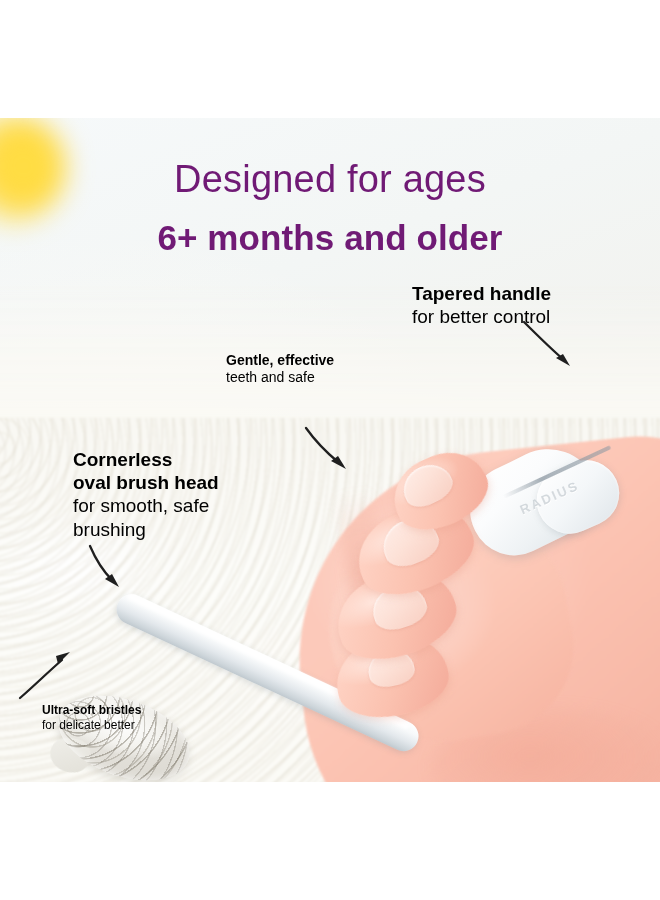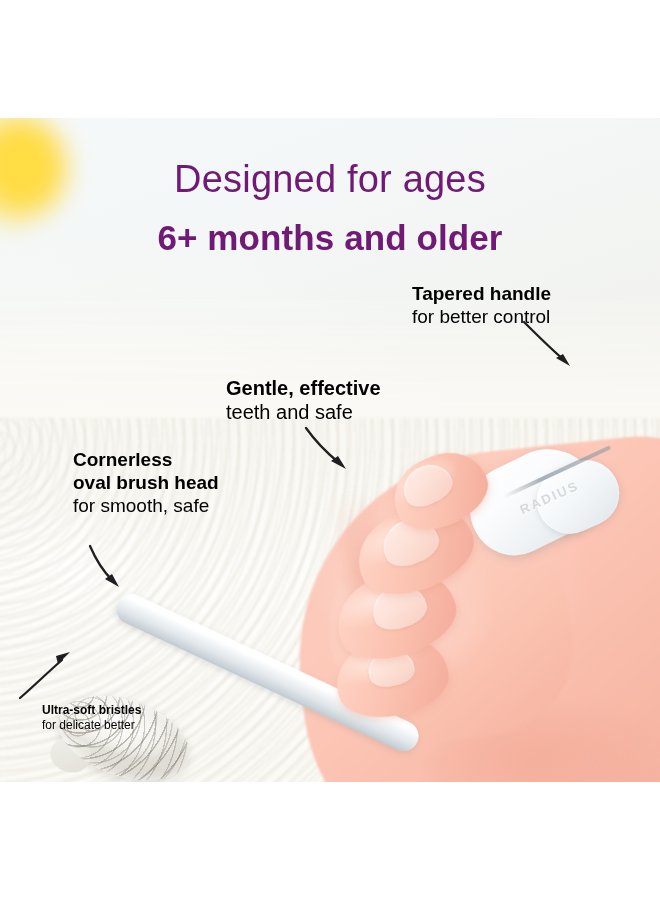--- a/index.html
+++ b/index.html
@@ -195,21 +195,21 @@
   }
   .headline .l1{font-size:38px;font-weight:400;letter-spacing:.2px;display:block;}
   .headline .l2{font-size:35px;font-weight:700;letter-spacing:.1px;display:block;margin-top:20px;}
 
   
   .callout{position:absolute;color:#000000;line-height:1.22;}
   .callout .b{font-weight:700;}
   .callout .r{font-weight:400;}
 
   #callout-tapered{left:412px;top:282px;font-size:19px;}
-  #callout-gentle{left:226px;top:352px;font-size:20px;width:190px;margin-top:24px;}
+  #callout-gentle{left:226px;top:352px;font-size:14px;width:190px;}
   #callout-cornerless{left:73px;top:448px;font-size:19px;width:170px;}
   #callout-bristles{left:42px;top:703px;font-size:12px;}
 
   .arrow{position:absolute;overflow:visible;}
   #arrow-tapered{left:520px;top:318px;}
   #arrow-gentle{left:300px;top:418px;}
   #arrow-cornerless{left:86px;top:542px;}
   #arrow-bristles{left:12px;top:642px;}
 
   .letterbox{position:absolute;left:0;width:660px;background:#ffffff;}
@@ -281,20 +281,21 @@
   </div>
   <svg class="arrow" id="arrow-gentle" width="80" height="70" viewBox="0 0 80 70">
     <path d="M6 10 C 16 24, 26 34, 38 44" stroke="#1f1f1f" stroke-width="2.3" fill="none" stroke-linecap="round"></path>
     <path d="M46 51 L 31 43 L 38 38 Z" fill="#1f1f1f"></path>
   </svg>
 
   <div class="callout" id="callout-cornerless">
     <div class="b">Cornerless</div>
     <div class="b">oval brush head</div>
     <div class="r">for smooth, safe</div>
+    <div class="r">brushing</div>
   </div>
   <svg class="arrow" id="arrow-cornerless" width="70" height="70" viewBox="0 0 70 70">
     <path d="M4 4 C 10 18, 16 28, 26 38" stroke="#1f1f1f" stroke-width="2.3" fill="none" stroke-linecap="round"></path>
     <path d="M33 45 L 19 37 L 26 32 Z" fill="#1f1f1f"></path>
   </svg>
 
   <div class="callout" id="callout-bristles">
     <div class="b">Ultra-soft bristles</div>
     <div class="r">for delicate better</div>
   </div>

